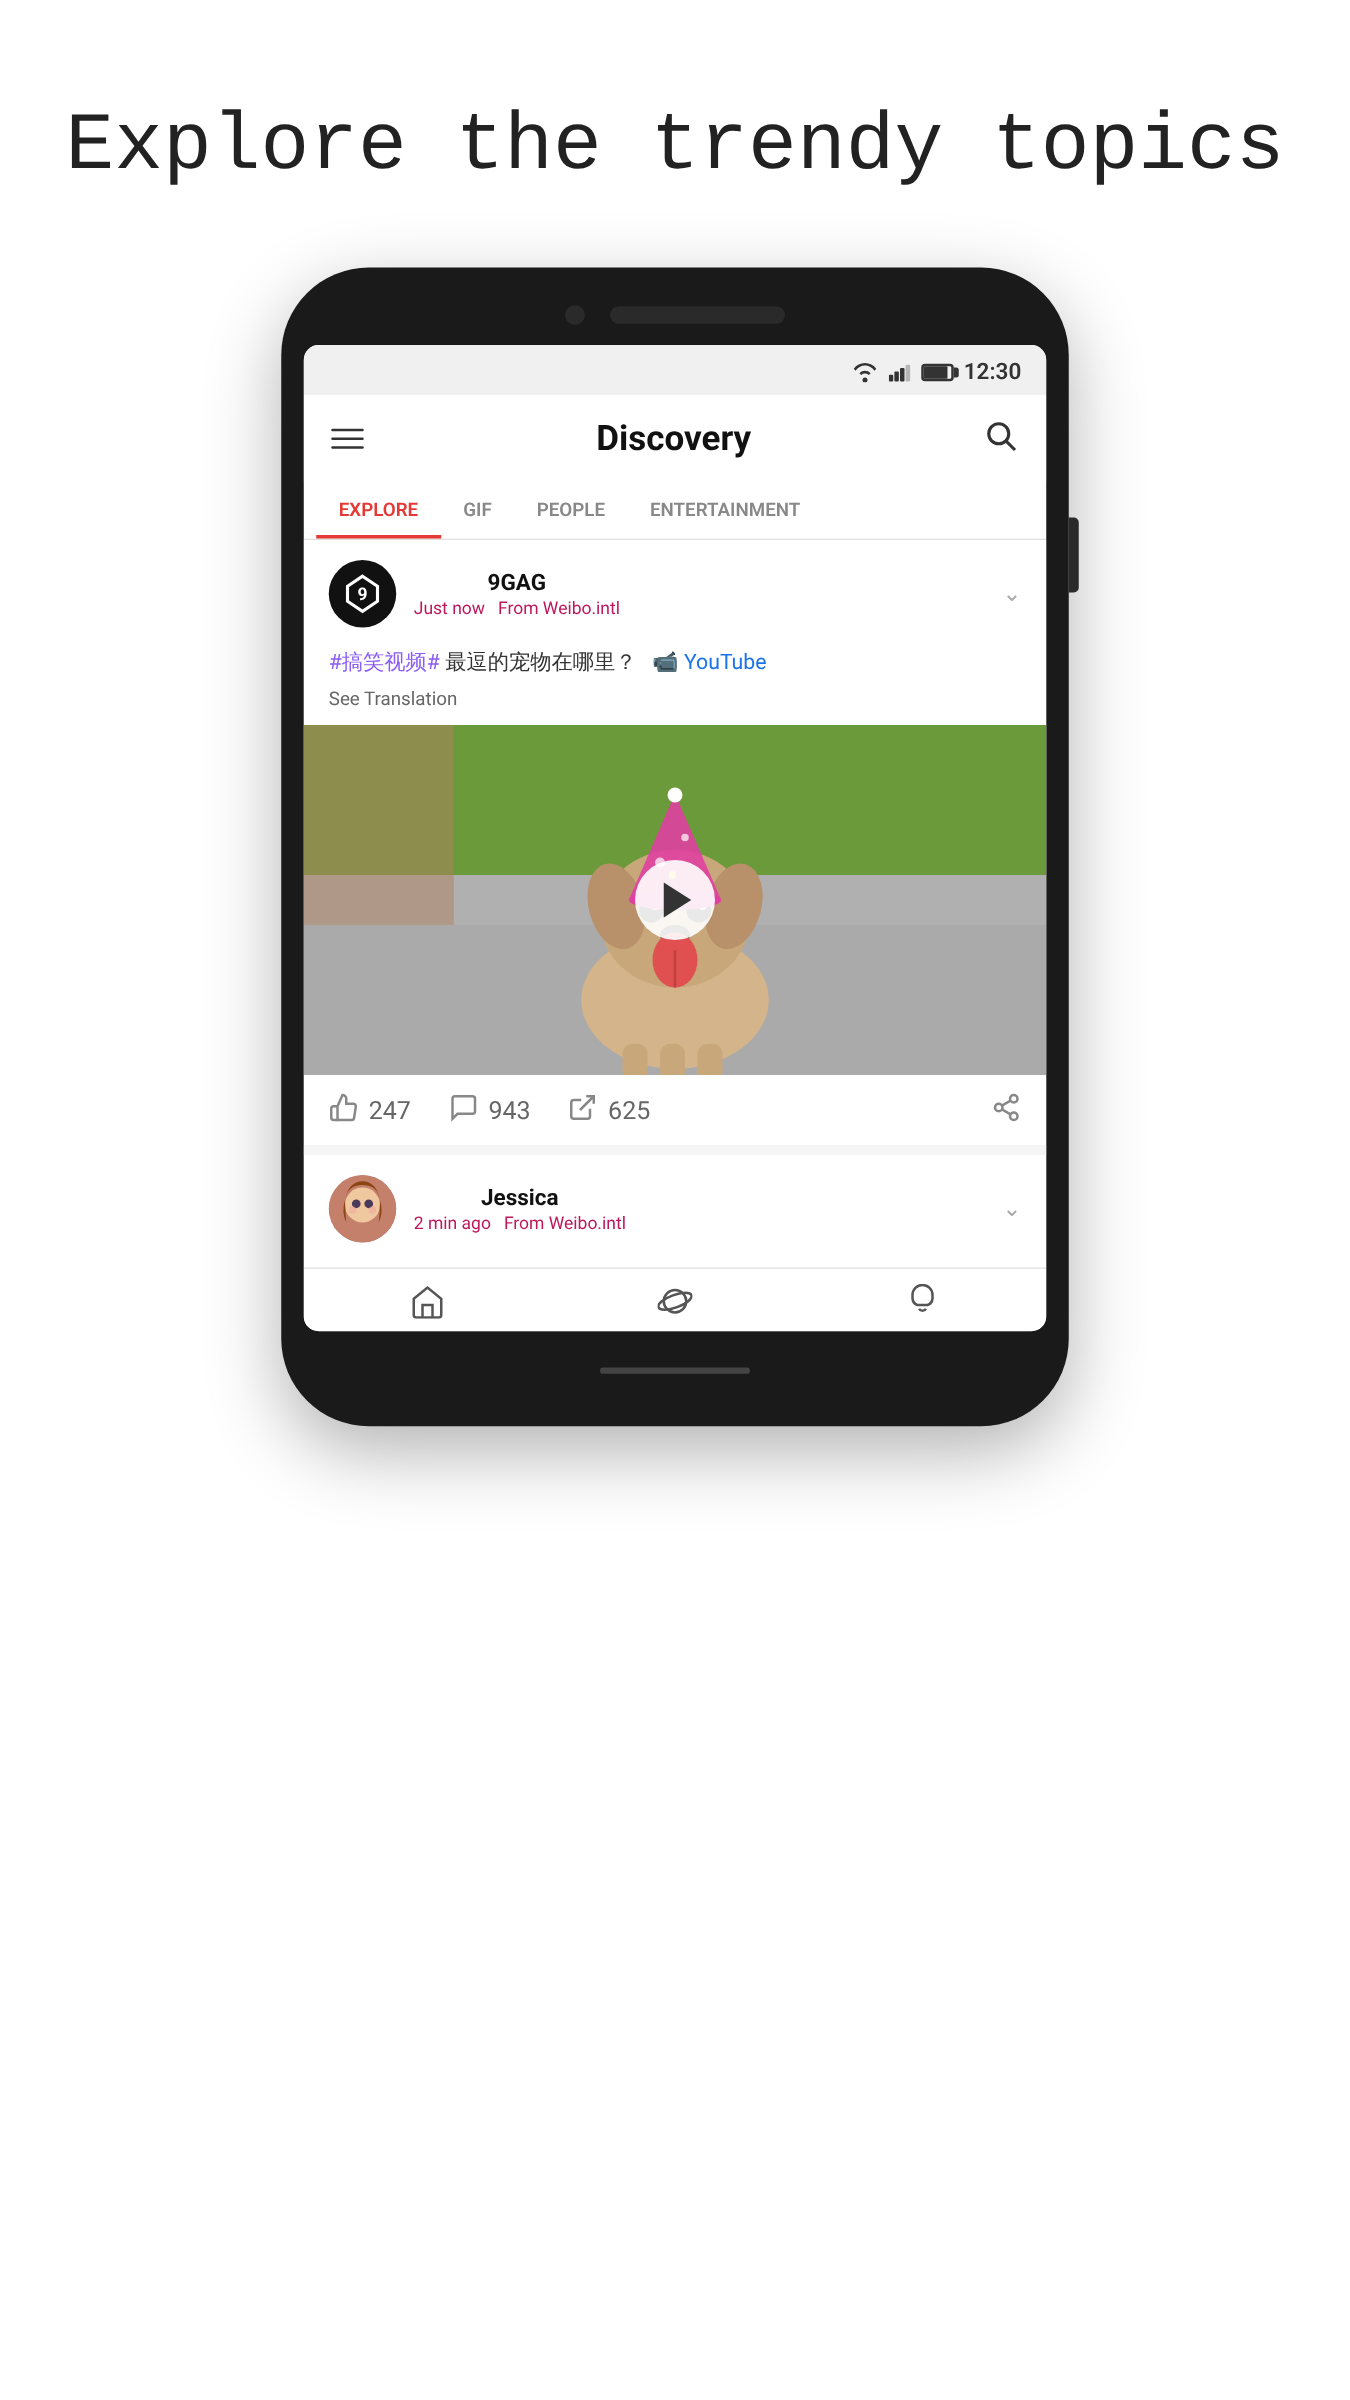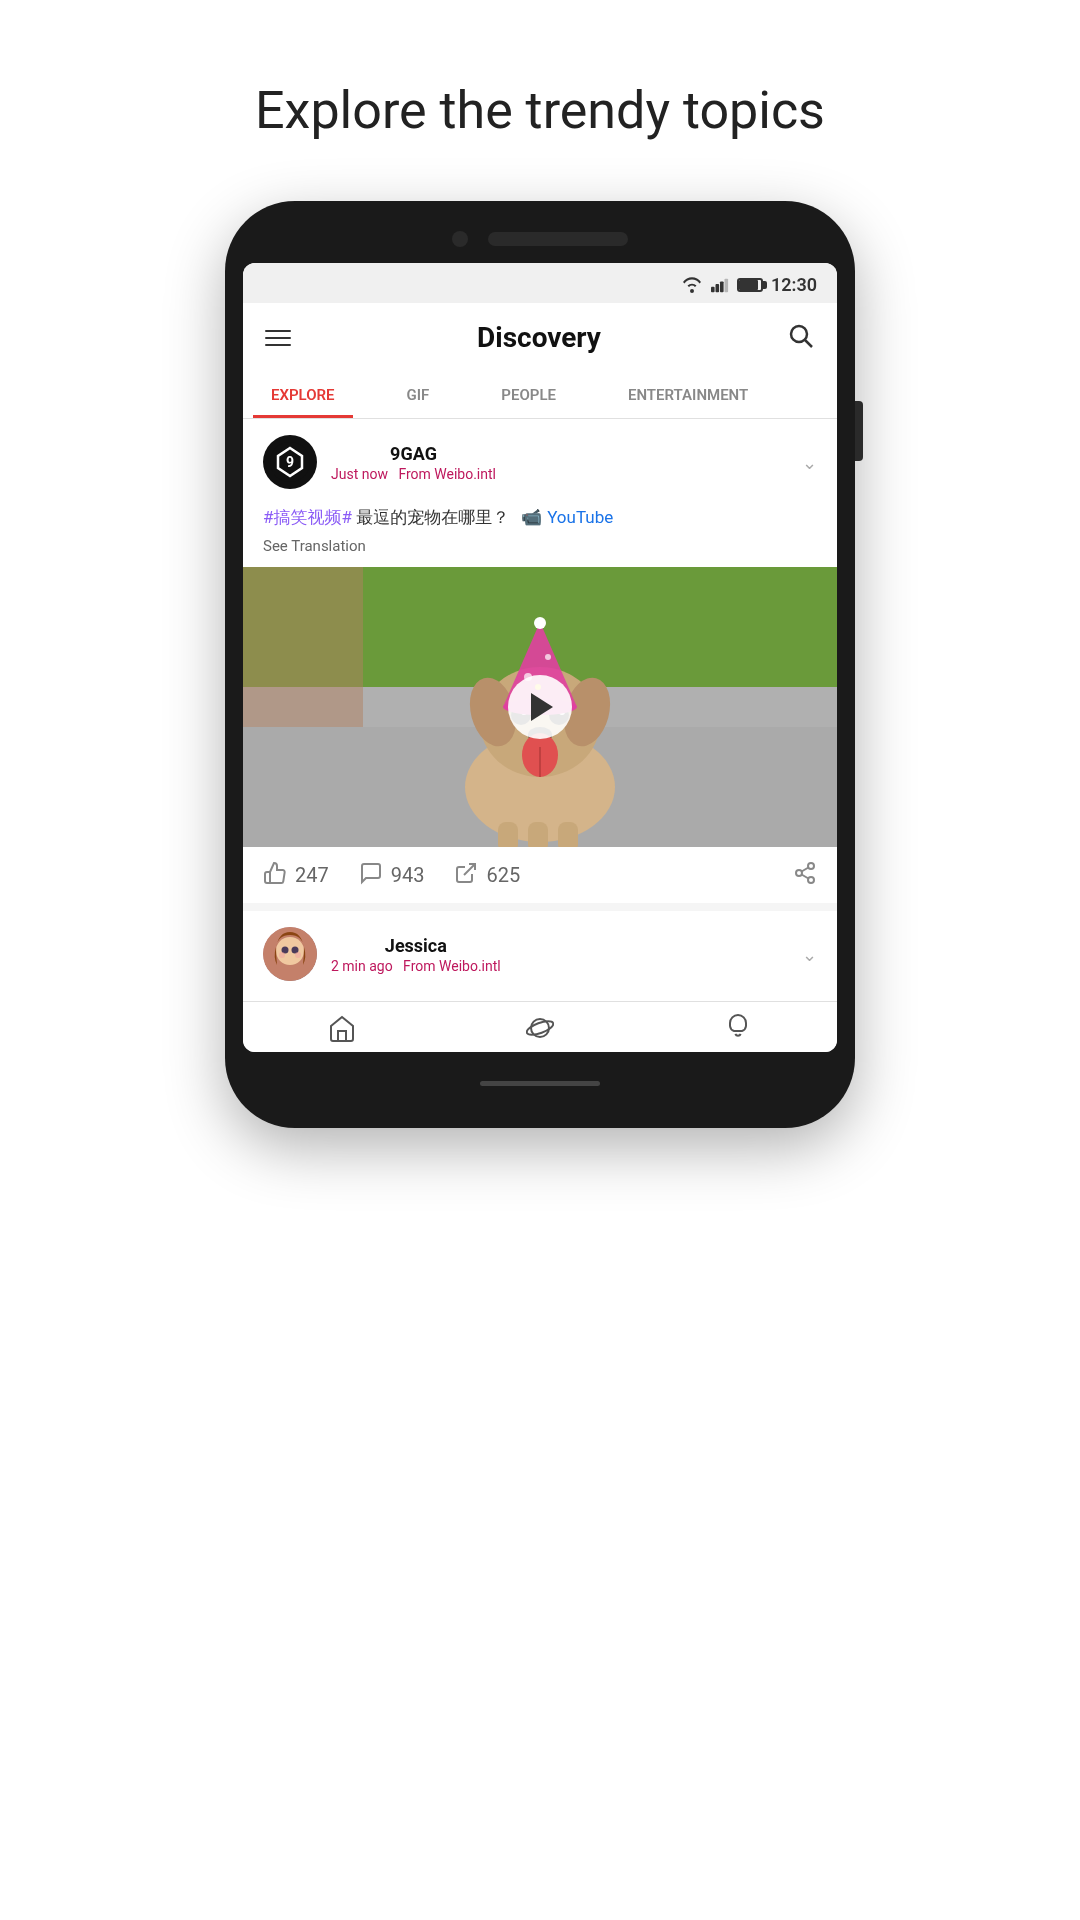--- a/index.html
+++ b/index.html
@@ -9,26 +9,27 @@
       display: flex;
       flex-direction: column;
       align-items: center;
       width: 1080px;
       min-height: 1920px;
       overflow-x: hidden;
     }
 
     
     .page-title {
-      font-size: 52px;
+      font-size: 65px;
       font-weight: 400;
       color: #222;
       margin-top: 80px;
       margin-bottom: 60px;
       text-align: center;
+      font-family: Liberation Mono, monospace;
     }
 
     
     .phone-frame {
       width: 630px;
       background: #1a1a1a;
       border-radius: 70px;
       padding: 30px 18px 30px 18px;
       position: relative;
       box-shadow: 0 20px 60px rgba(0,0,0,0.3);
@@ -151,21 +152,20 @@
       width: 28px;
       height: 28px;
     }
 
     
     .tabs-bar {
       display: flex;
       border-bottom: 1px solid #e0e0e0;
       padding: 0 10px;
       overflow: hidden;
-      gap: 36px;
     }
     .tab-item {
       padding: 14px 18px;
       font-size: 15px;
       font-weight: 600;
       color: #888;
       cursor: pointer;
       white-space: nowrap;
       position: relative;
     }

